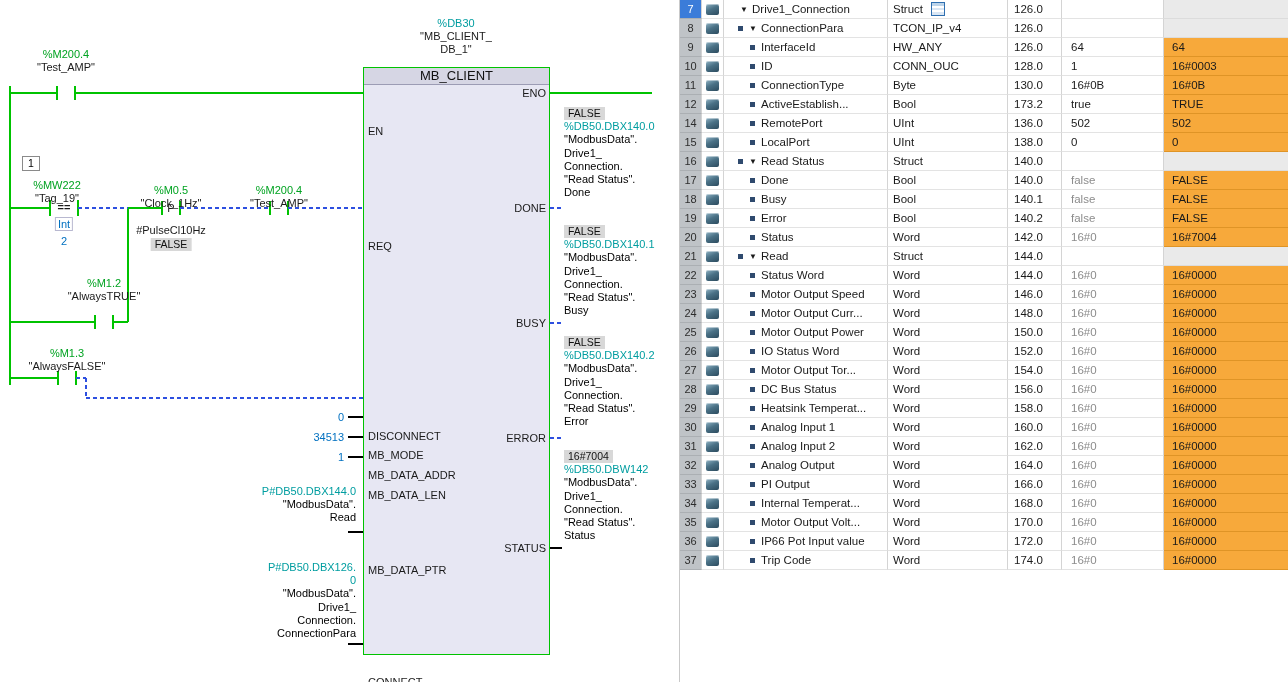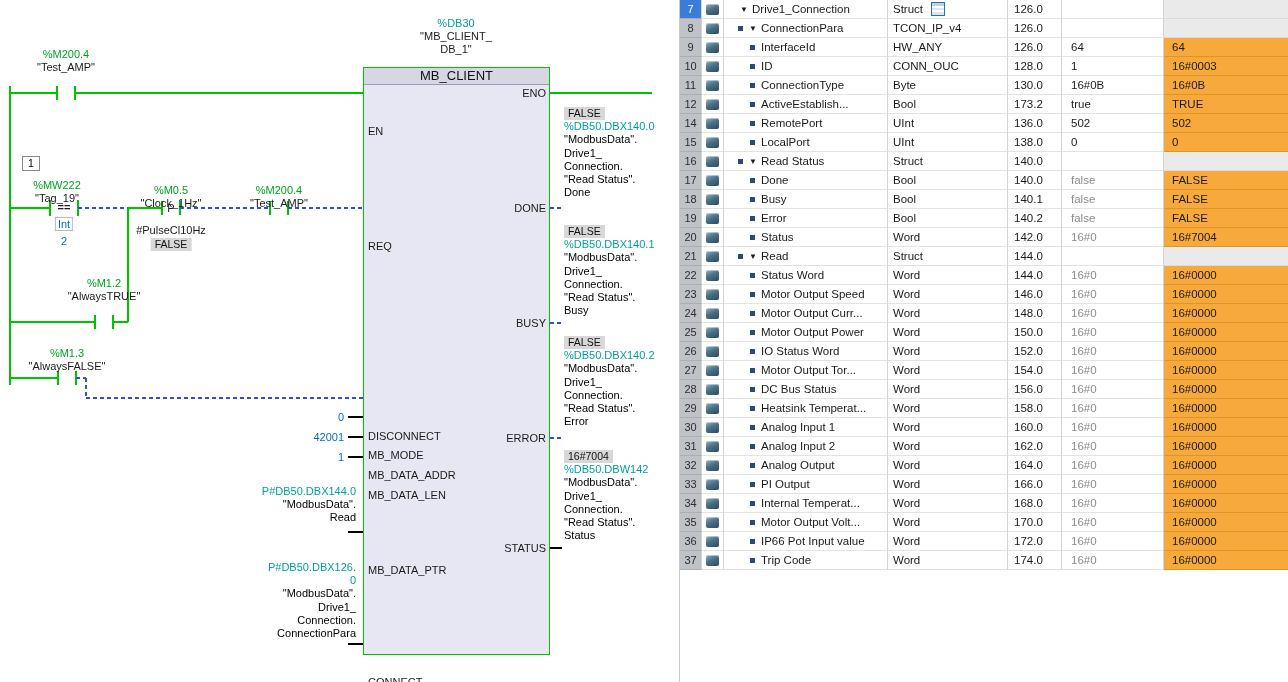--- a/index.html
+++ b/index.html
@@ -131,21 +131,21 @@
     <div class="lbl pinL" style="top:451px">MB_DATA_LEN</div>
     <div class="lbl pinL" style="top:526px">MB_DATA_PTR</div>
     <div class="lbl pinL" style="top:638px">CONNECT</div>
     <div class="lbl pinR" style="top:87px">ENO</div>
     <div class="lbl pinR" style="top:202px">DONE</div>
     <div class="lbl pinR" style="top:317px">BUSY</div>
     <div class="lbl pinR" style="top:432px">ERROR</div>
     <div class="lbl pinR" style="top:542px">STATUS</div>
 
     <div class="lbl rr blue" style="left:344px;top:411px">0</div>
-    <div class="lbl rr blue" style="left:344px;top:431px">42001</div>
+    <div class="lbl rr blue" style="left:344px;top:431px">34513</div>
     <div class="lbl rr blue" style="left:344px;top:451px">1</div>
 
     <div class="opstack" style="top:485px">
         <div class="sline teal">P#DB50.DBX144.0</div>
         <div class="sline">"ModbusData".</div>
         <div class="sline">Read</div>
       </div>
     <div class="opstack" style="top:561px">
         <div class="sline teal">P#DB50.DBX126.</div>
         <div class="sline teal">0</div>

